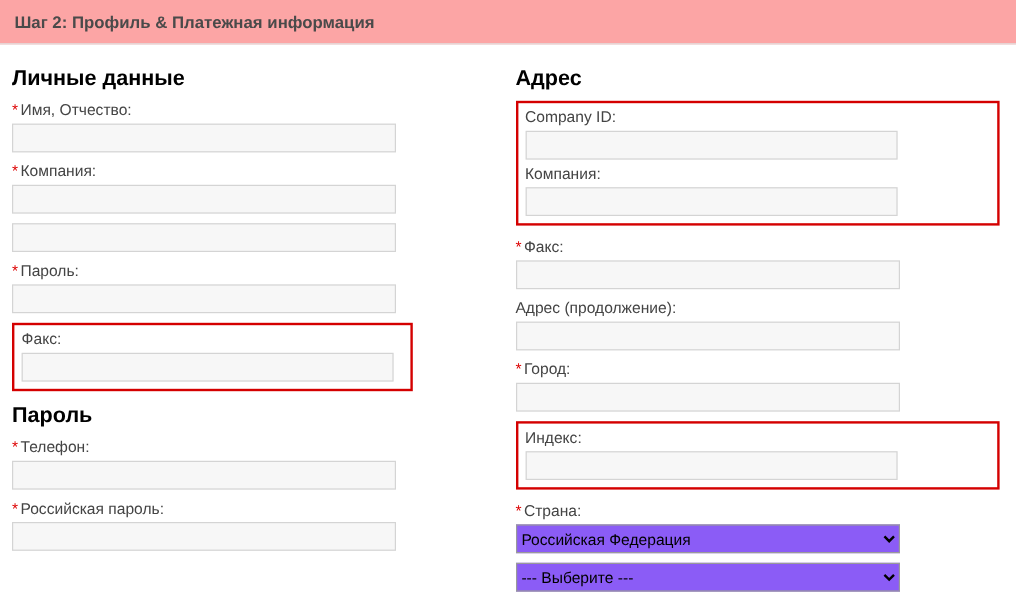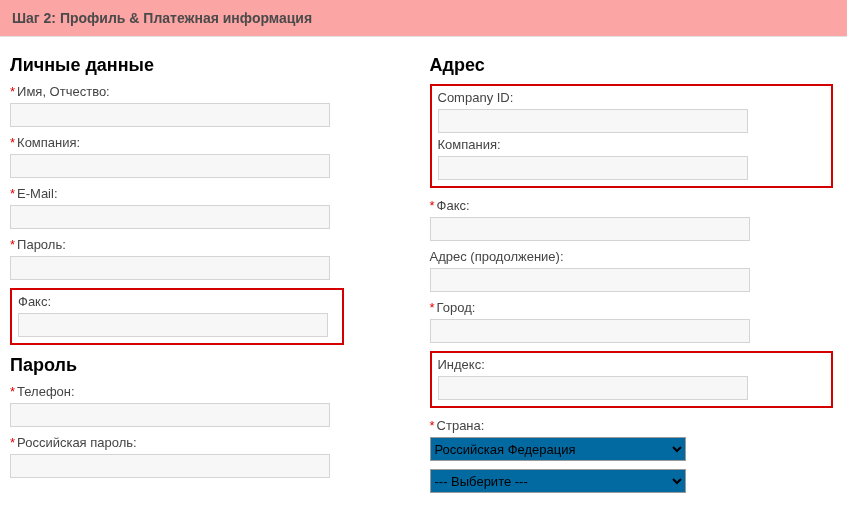--- a/index.html
+++ b/index.html
@@ -44,24 +44,24 @@
   .req { color: #d00; margin-right: 2px; }
   .txt {
     width: 320px;
     height: 24px;
     border: 1px solid #d4d4d4;
     background: #f7f7f7;
     padding: 2px 4px;
     font-size: 13px;
   }
   .sel {
-    width: 256px;
+    width: 320px;
     height: 24px;
     border: 1px solid #9a9a9a;
-    background: #0369a1;
+    background: #8b5cf6;
     font-size: 13px;
   }
   .hl-box {
     border: 2px solid #d40000;
     padding: 4px 6px 6px 6px;
     margin-bottom: 10px;
   }
   .hl-box .field { margin-bottom: 4px; }
   .hl-box .field:last-child { margin-bottom: 0; }
 </style>
@@ -80,21 +80,20 @@
       <label><span class="req">*</span><span>Имя, Отчество:</span></label>
       <input type="text" class="txt" style="">
     </div>
 
     <div class="field">
       <label><span class="req">*</span><span>Компания:</span></label>
       <input type="text" class="txt" style="">
     </div>
 
     <div class="field">
-      <label><span class="req">*</span><span>E-Mail:</span></label>
       <input type="text" class="txt" style="">
     </div>
 
     <div class="field">
       <label><span class="req">*</span><span>Пароль:</span></label>
       <input type="text" class="txt" style="">
     </div>
 
     <div class="hl-box">
       <div class="field">

